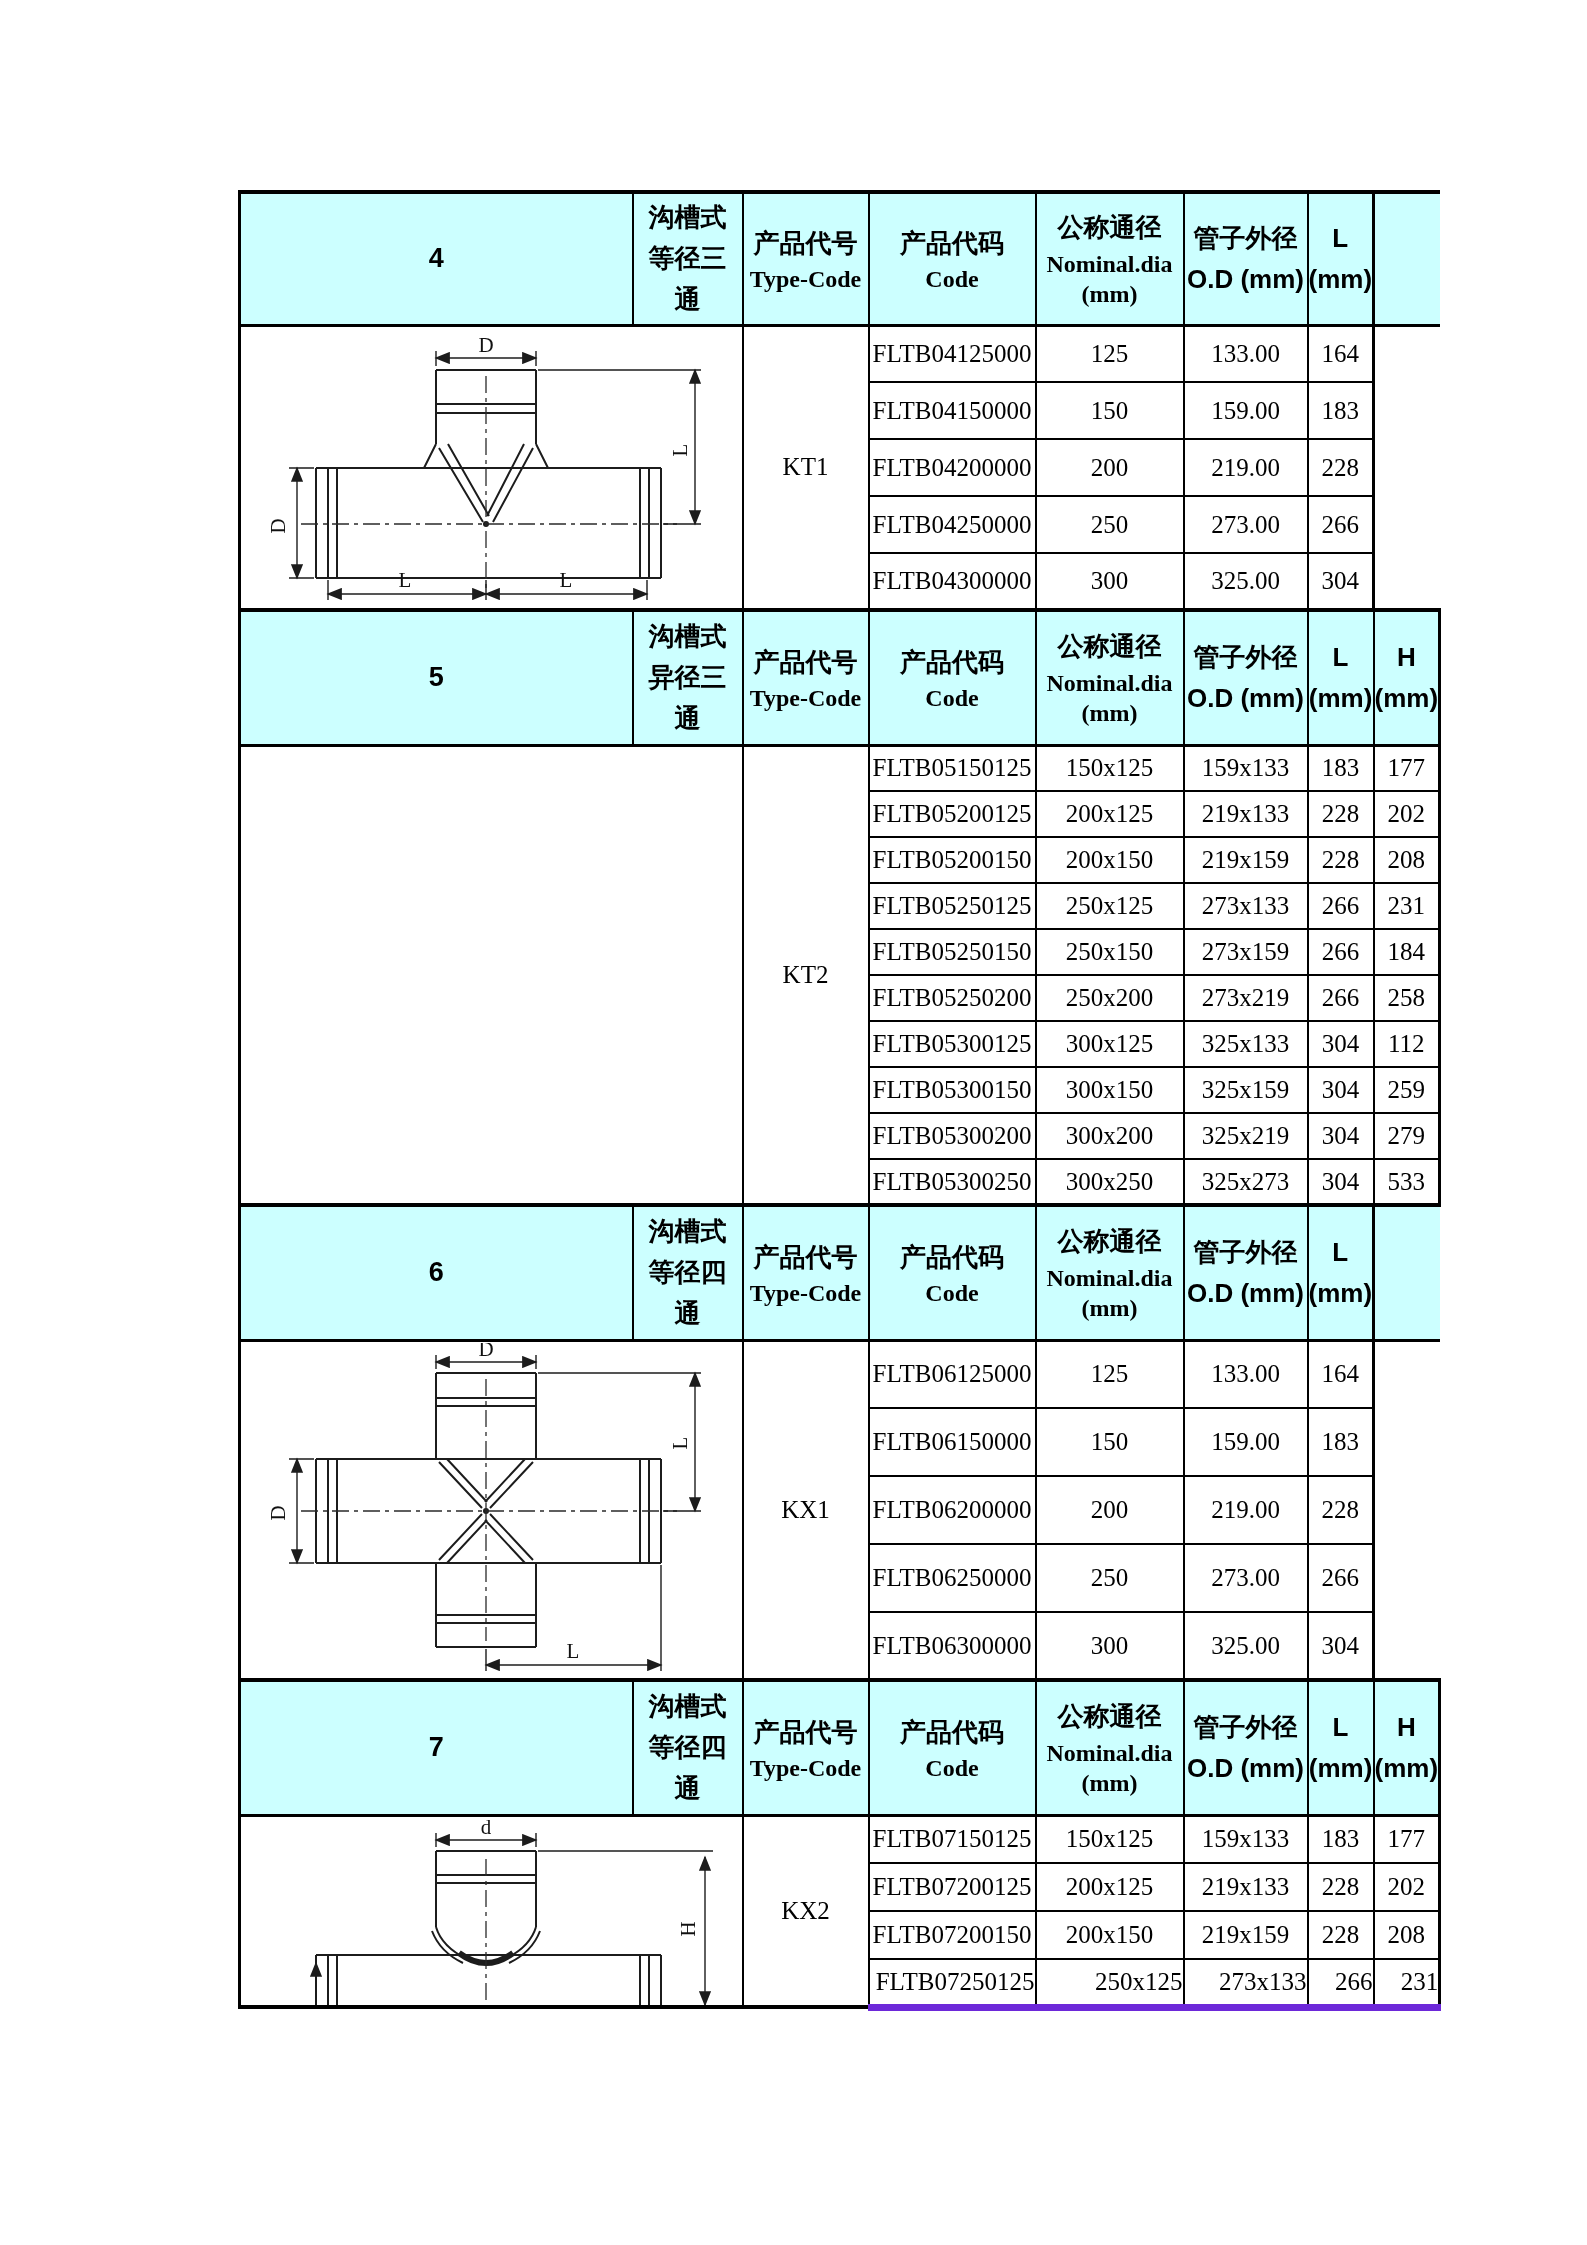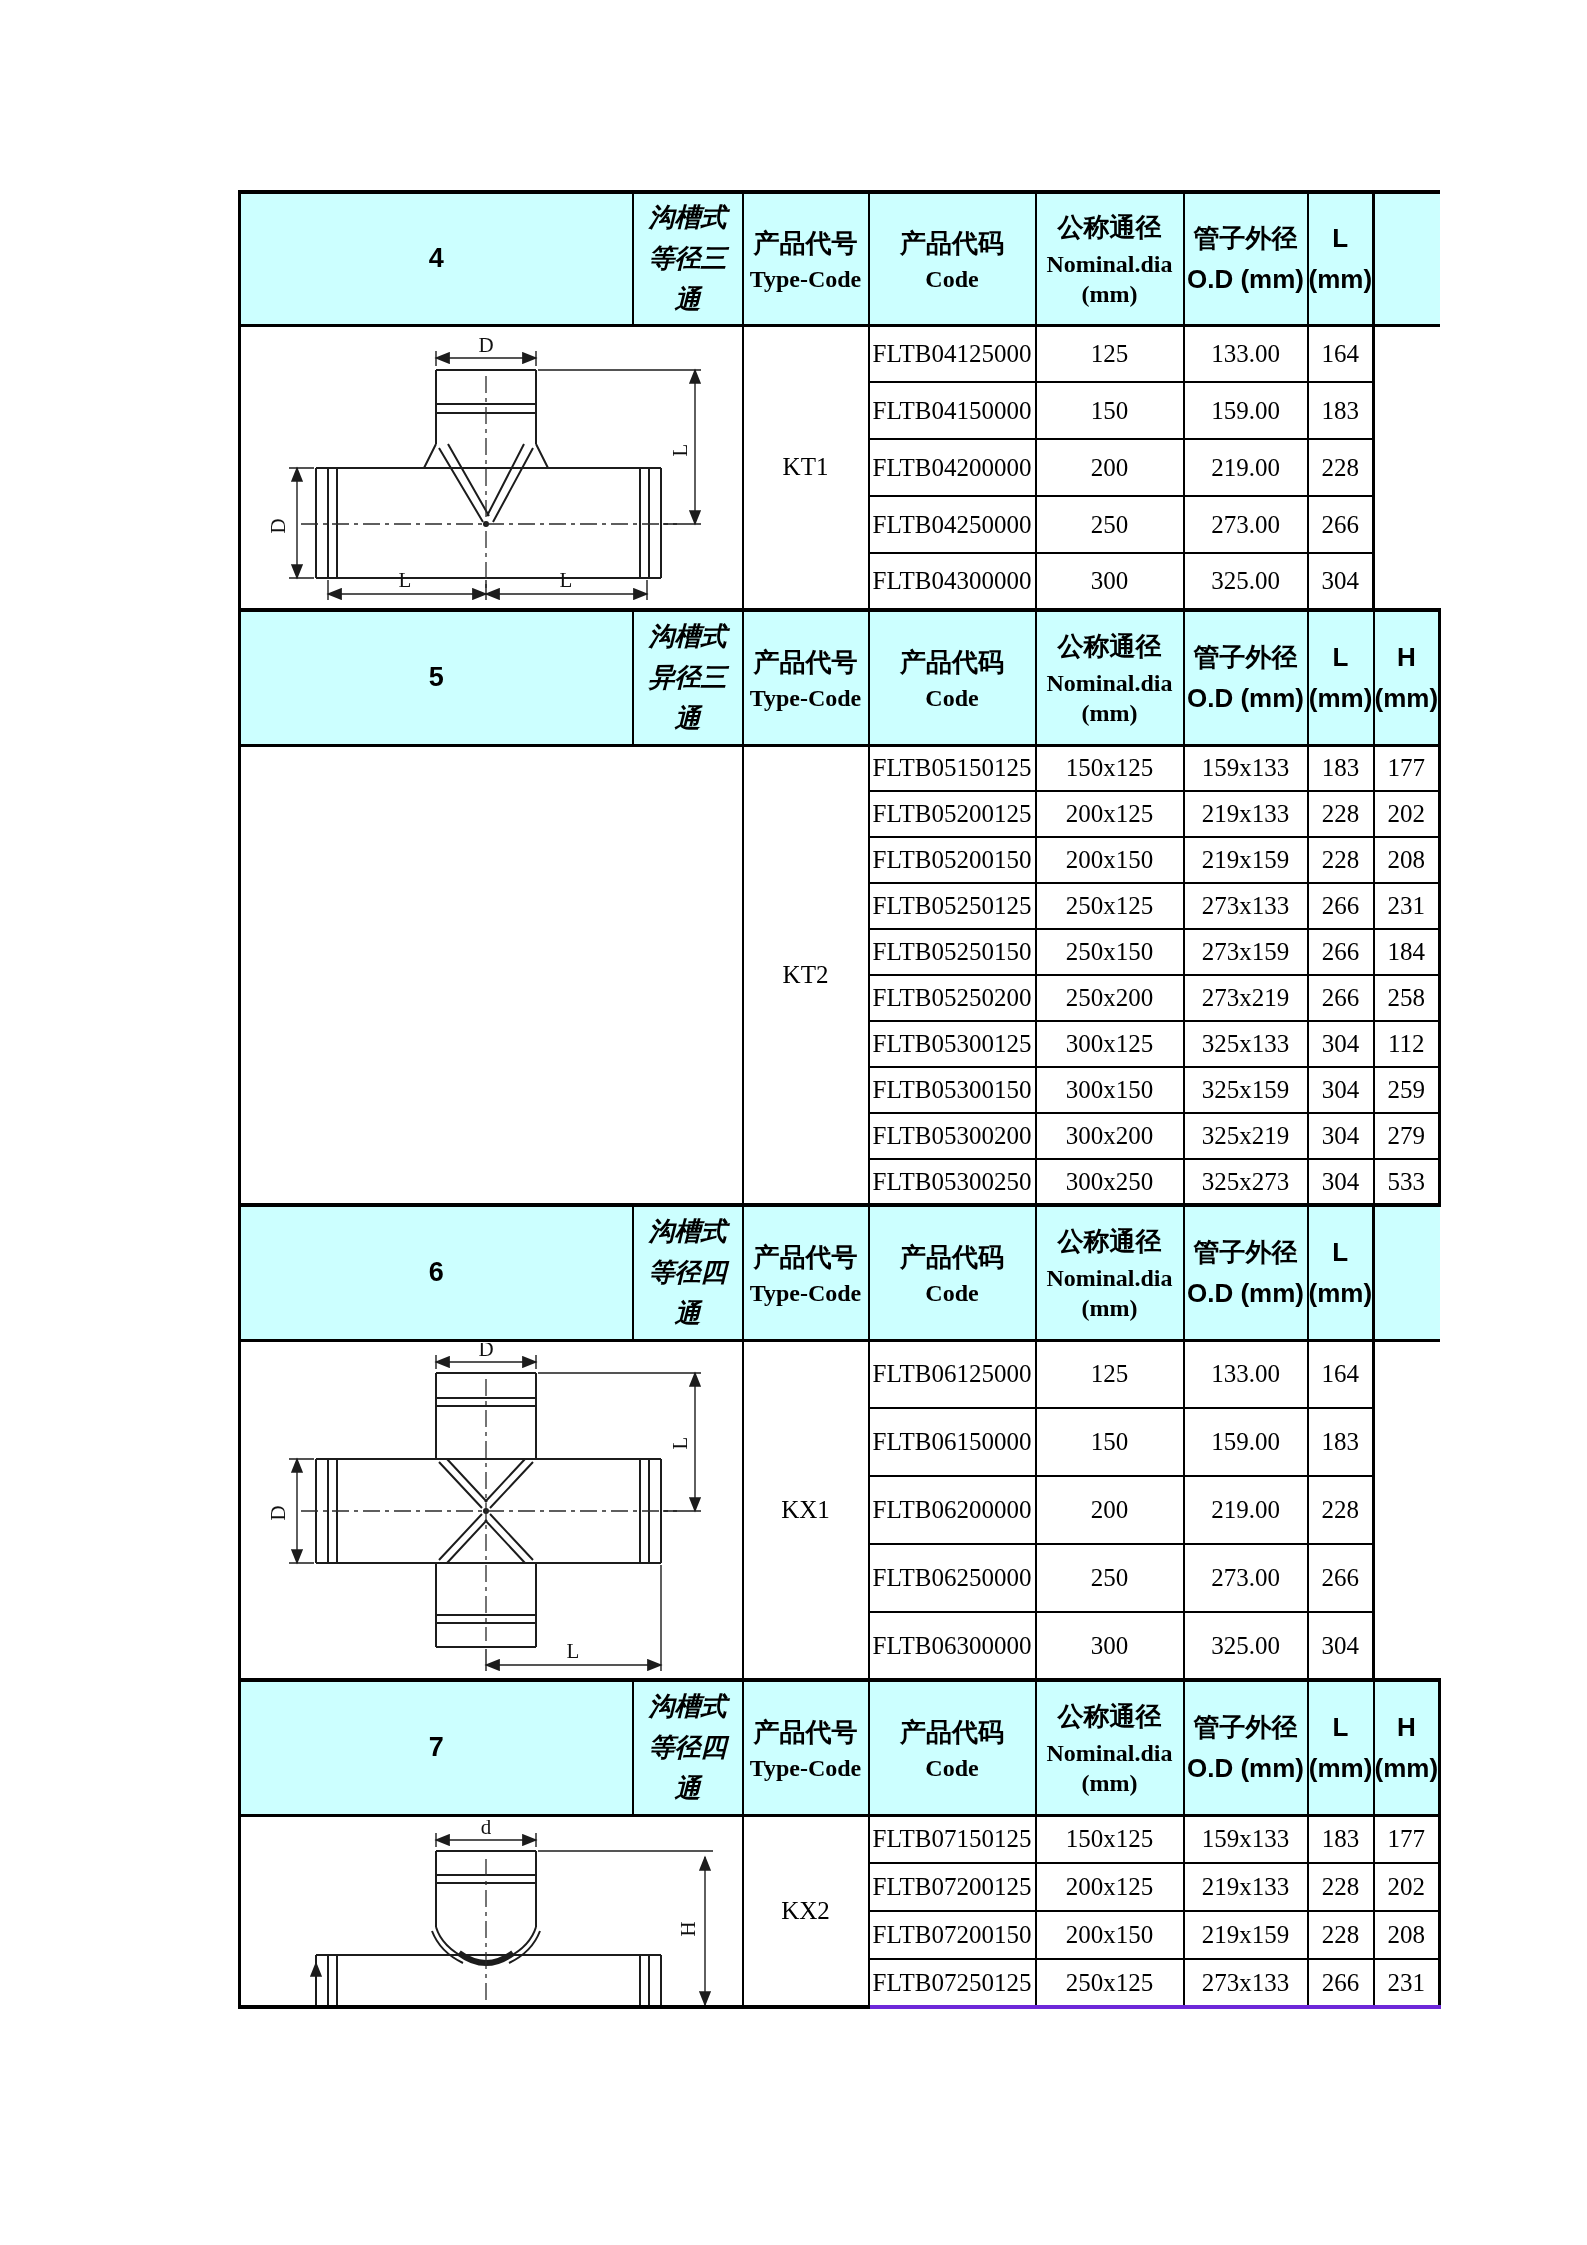--- a/index.html
+++ b/index.html
@@ -4,27 +4,27 @@
 <style>
   html,body{margin:0;padding:0;background:#ffffff;}
   .page{position:relative;width:1587px;height:2245px;background:#ffffff;overflow:hidden;
         font-family:"Liberation Serif",serif;color:#000;}
   table.spec{position:absolute;left:238px;top:190px;border-collapse:collapse;table-layout:fixed;}
   table.spec td{border:2px solid #000;padding:0;text-align:center;vertical-align:middle;
         font-family:"Liberation Serif",serif;font-size:25px;color:#000;background:#fff;}
   table.spec td.first{border-left:3px solid #000;}
   table.spec td.edge-r{border-right:3px solid #000;}
   table.spec tr.hdr td{background:#ccffff;border-top:4px solid #000;border-bottom:3px solid #000;}
-  table.spec tr.bottom td{border-bottom:4px solid #6d28d9;}
+  table.spec tr.bottom td{border-bottom:7px solid #6d28d9;text-align:right;}
   table.spec td.bb4{border-bottom:4px solid #000;}
   table.spec td.ghost{border:none;background:transparent;}
   .zh{font-family:"Liberation Sans","DejaVu Sans",sans-serif;font-weight:700;font-size:26px;line-height:1.58;}
   .en{font-family:"Liberation Serif",serif;font-weight:700;font-size:24px;line-height:1.28;}
   .num{font-family:"Liberation Sans","DejaVu Sans",sans-serif;font-weight:700;font-size:27px;}
-  .cat-inner{width:86px;margin:0 auto;font-style:italic;}
+  .cat-inner{width:86px;margin:0 auto;}
   td.code{text-align:left;padding-left:3px;font-size:24px;margin-top:39px;}
   td.draw{vertical-align:middle;}
   td.draw svg{display:block;margin:0 auto;}
   
   svg .o{stroke:#1c1c1c;stroke-width:2;fill:none;}
   svg .ow{stroke:#1c1c1c;stroke-width:6;fill:none;}
   svg .cl{stroke:#2a2a2a;stroke-width:1.3;fill:none;stroke-dasharray:17 5 4 5;}
   svg .dim{stroke:#1c1c1c;stroke-width:1.4;fill:none;}
   svg text.dl{font:21px "Liberation Serif",serif;fill:#111;}
 </style>

